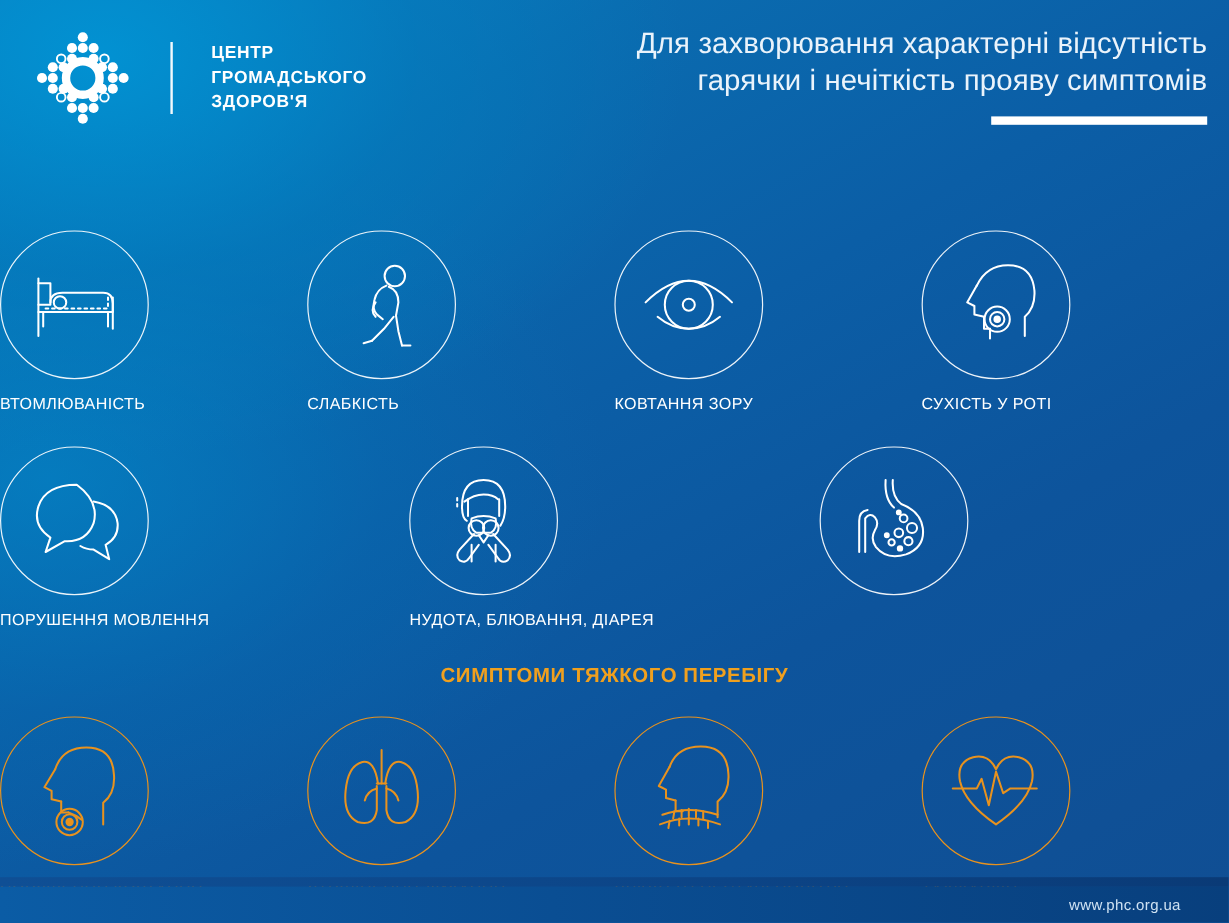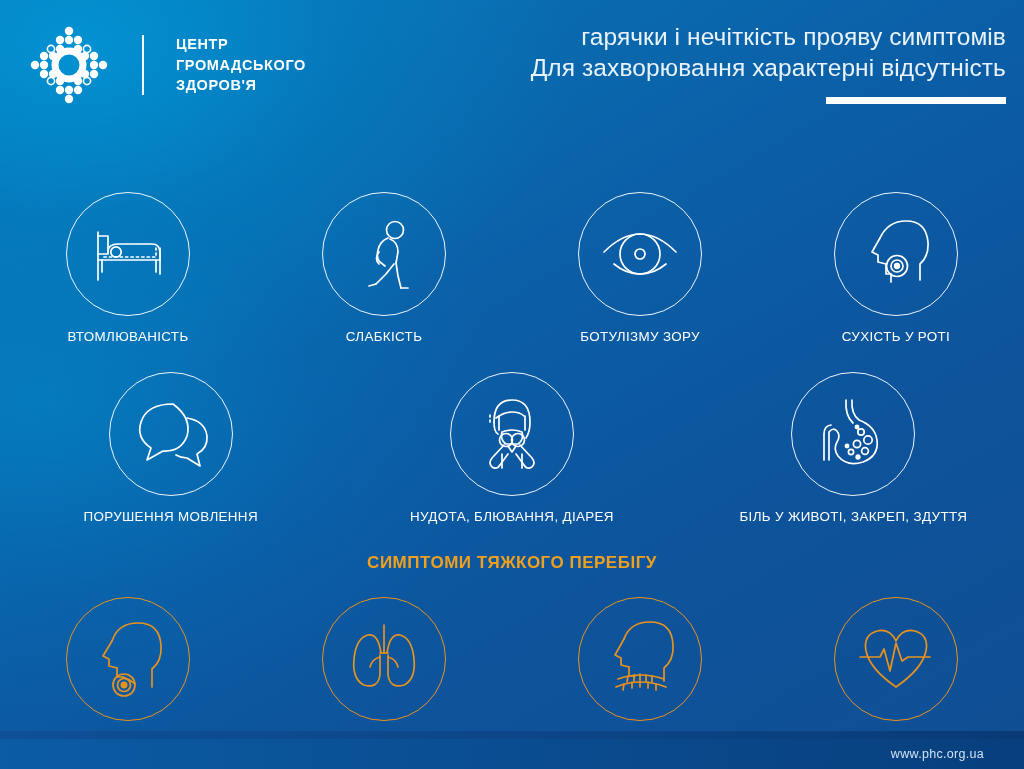--- a/index.html
+++ b/index.html
@@ -39,21 +39,21 @@
   .subtitle {
     color:#eaf3fb; font-size:24.5px; line-height:1.28; font-weight:400;
     margin-top:9px; letter-spacing:.1px;
   }
   .title-underline {
     width:180px; height:7px; background:#ffffff; margin-left:auto; margin-top:13px;
   }
 
   
   .row { position:absolute; left:0; width:1024px; display:flex; }
-  .cell { flex:1 1 0; display:flex; flex-direction:column; align-items:center; }
+  .cell { flex:1 1 0; display:flex; flex-direction:column; align-items:flex-start; }
 
   .icon-circle {
     width:124px; height:124px; border-radius:50%;
     display:flex; align-items:center; justify-content:center;
   }
   .icon-circle.white { border:1.6px solid rgba(255,255,255,0.92); }
   .icon-circle.orange { border:1.6px solid #e8921e; }
   .icon-circle svg { display:block; }
 
   .cell-label {
@@ -133,22 +133,22 @@
       <div class="logo-rule"></div>
       <div class="logo-text">
         <div>ЦЕНТР</div>
         <div>ГРОМАДСЬКОГО</div>
         <div>ЗДОРОВ'Я</div>
       </div>
     </div>
 
     <div class="title-wrap">
       <div class="subtitle">
+        <div>Для захворювання характерні відсутність</div>
         <div>гарячки і нечіткість прояву симптомів</div>
-        <div>Для захворювання характерні відсутність</div>
       </div>
       <div class="title-underline"></div>
     </div>
   </div>
 
   <div class="row row1">
 
     <div class="cell">
       <div class="icon-circle white">
         <svg width="92" height="92" viewBox="0 0 92 92" fill="none" stroke="#ffffff" stroke-width="1.7" stroke-linecap="round" stroke-linejoin="round">
@@ -183,21 +183,21 @@
 
     <div class="cell">
       <div class="icon-circle white">
         <svg width="92" height="92" viewBox="0 0 92 92" fill="none" stroke="#ffffff" stroke-width="1.7" stroke-linecap="round" stroke-linejoin="round">
           <path d="M10 44 Q28 26 46 26 Q64 26 82 44"></path>
           <path d="M20 56 Q32 66 46 66 Q60 66 72 56"></path>
           <circle cx="46" cy="46" r="20"></circle>
           <circle cx="46" cy="46" r="5"></circle>
         </svg>
       </div>
-      <div class="cell-label white">БОТУЛІЗМУ ЗОРУ</div>
+      <div class="cell-label white">КОВТАННЯ ЗОРУ</div>
     </div>
 
     <div class="cell">
       <div class="icon-circle white">
         <svg width="92" height="92" viewBox="0 0 92 92" fill="none" stroke="#ffffff" stroke-width="1.7" stroke-linecap="round" stroke-linejoin="round">
           <path d="M30 30 Q38 13 56 13 Q76 13 78 34 Q79 48 70 56 L70 72"></path>
           <path d="M30 30 L22 44 L28 47 L28 54 L36 56"></path>
           <path d="M36 56 L36 66 L41 66"></path>
           <path d="M41 66 L41 74"></path>
           <circle cx="47" cy="58" r="10.5"></circle>
@@ -251,21 +251,20 @@
           <circle cx="54" cy="44" r="3.2"></circle>
           <circle cx="61" cy="52" r="4.2"></circle>
           <circle cx="50" cy="56" r="3.6"></circle>
           <circle cx="58" cy="63" r="3.4"></circle>
           <circle cx="44" cy="64" r="2.6"></circle>
           <circle cx="50" cy="39" r="1.6" fill="#ffffff"></circle>
           <circle cx="40" cy="58" r="1.6" fill="#ffffff"></circle>
           <circle cx="51" cy="69" r="1.8" fill="#ffffff"></circle>
         </svg>
       </div>
-      <div class="cell-label white">БІЛЬ У ЖИВОТІ, ЗАКРЕП, ЗДУТТЯ</div>
     </div>
   </div>
 
   <div class="section-heading">СИМПТОМИ ТЯЖКОГО ПЕРЕБІГУ</div>
 
   <div class="row row3">
 
     <div class="cell">
       <div class="icon-circle orange">
         <svg width="92" height="92" viewBox="0 0 92 92" fill="none" stroke="#e8921e" stroke-width="1.7" stroke-linecap="round" stroke-linejoin="round">

